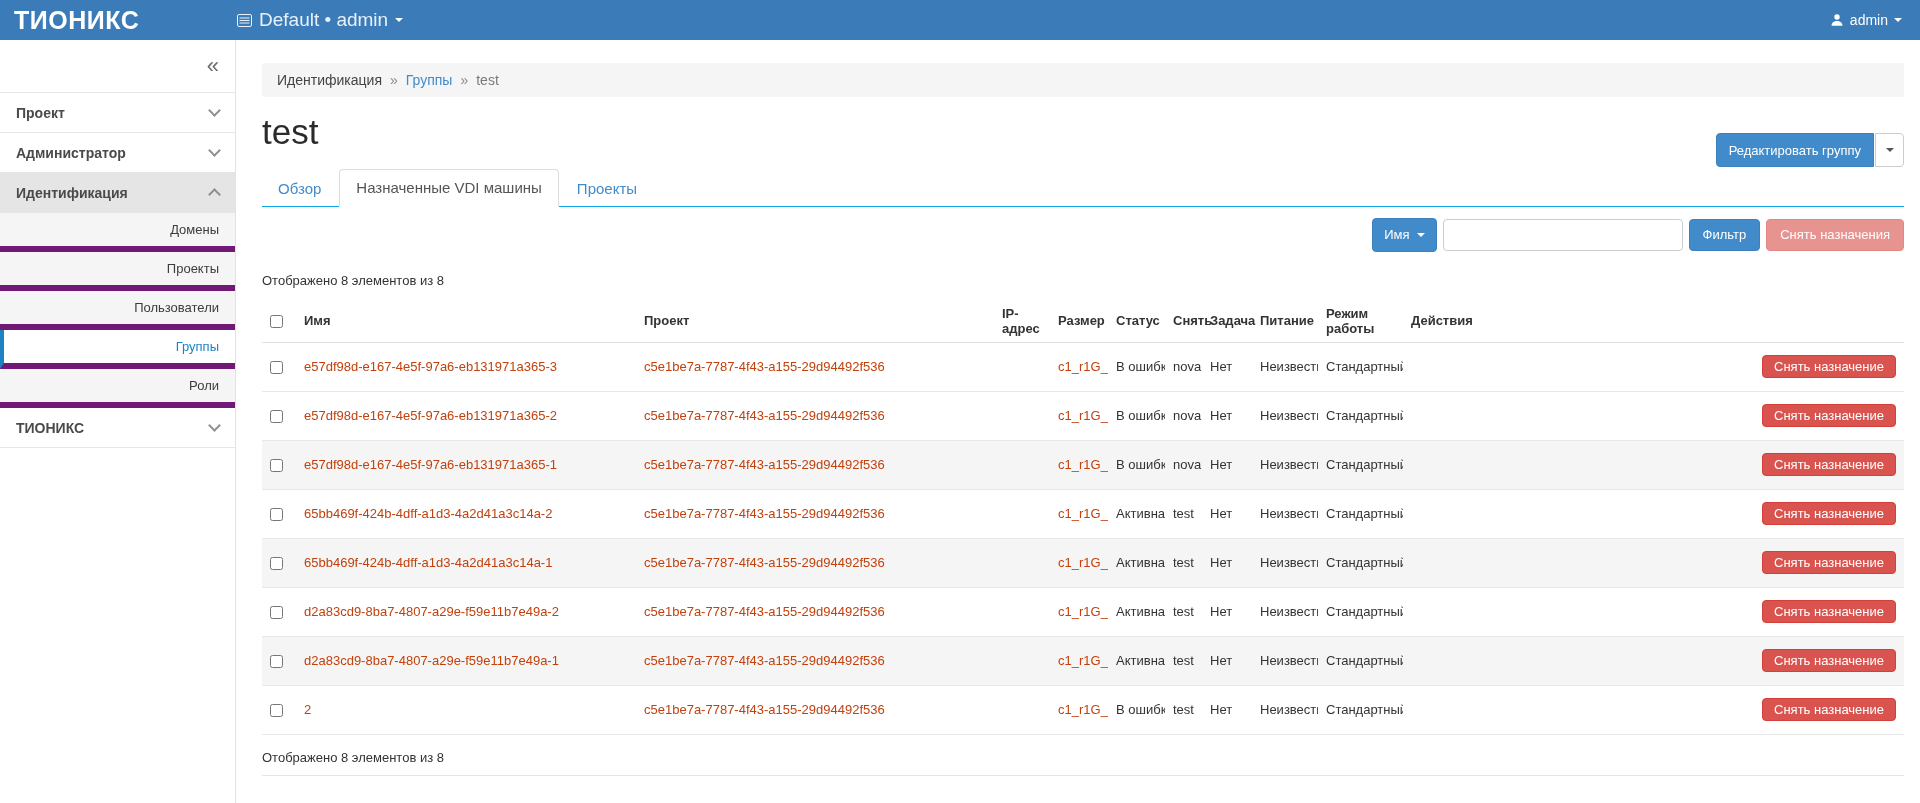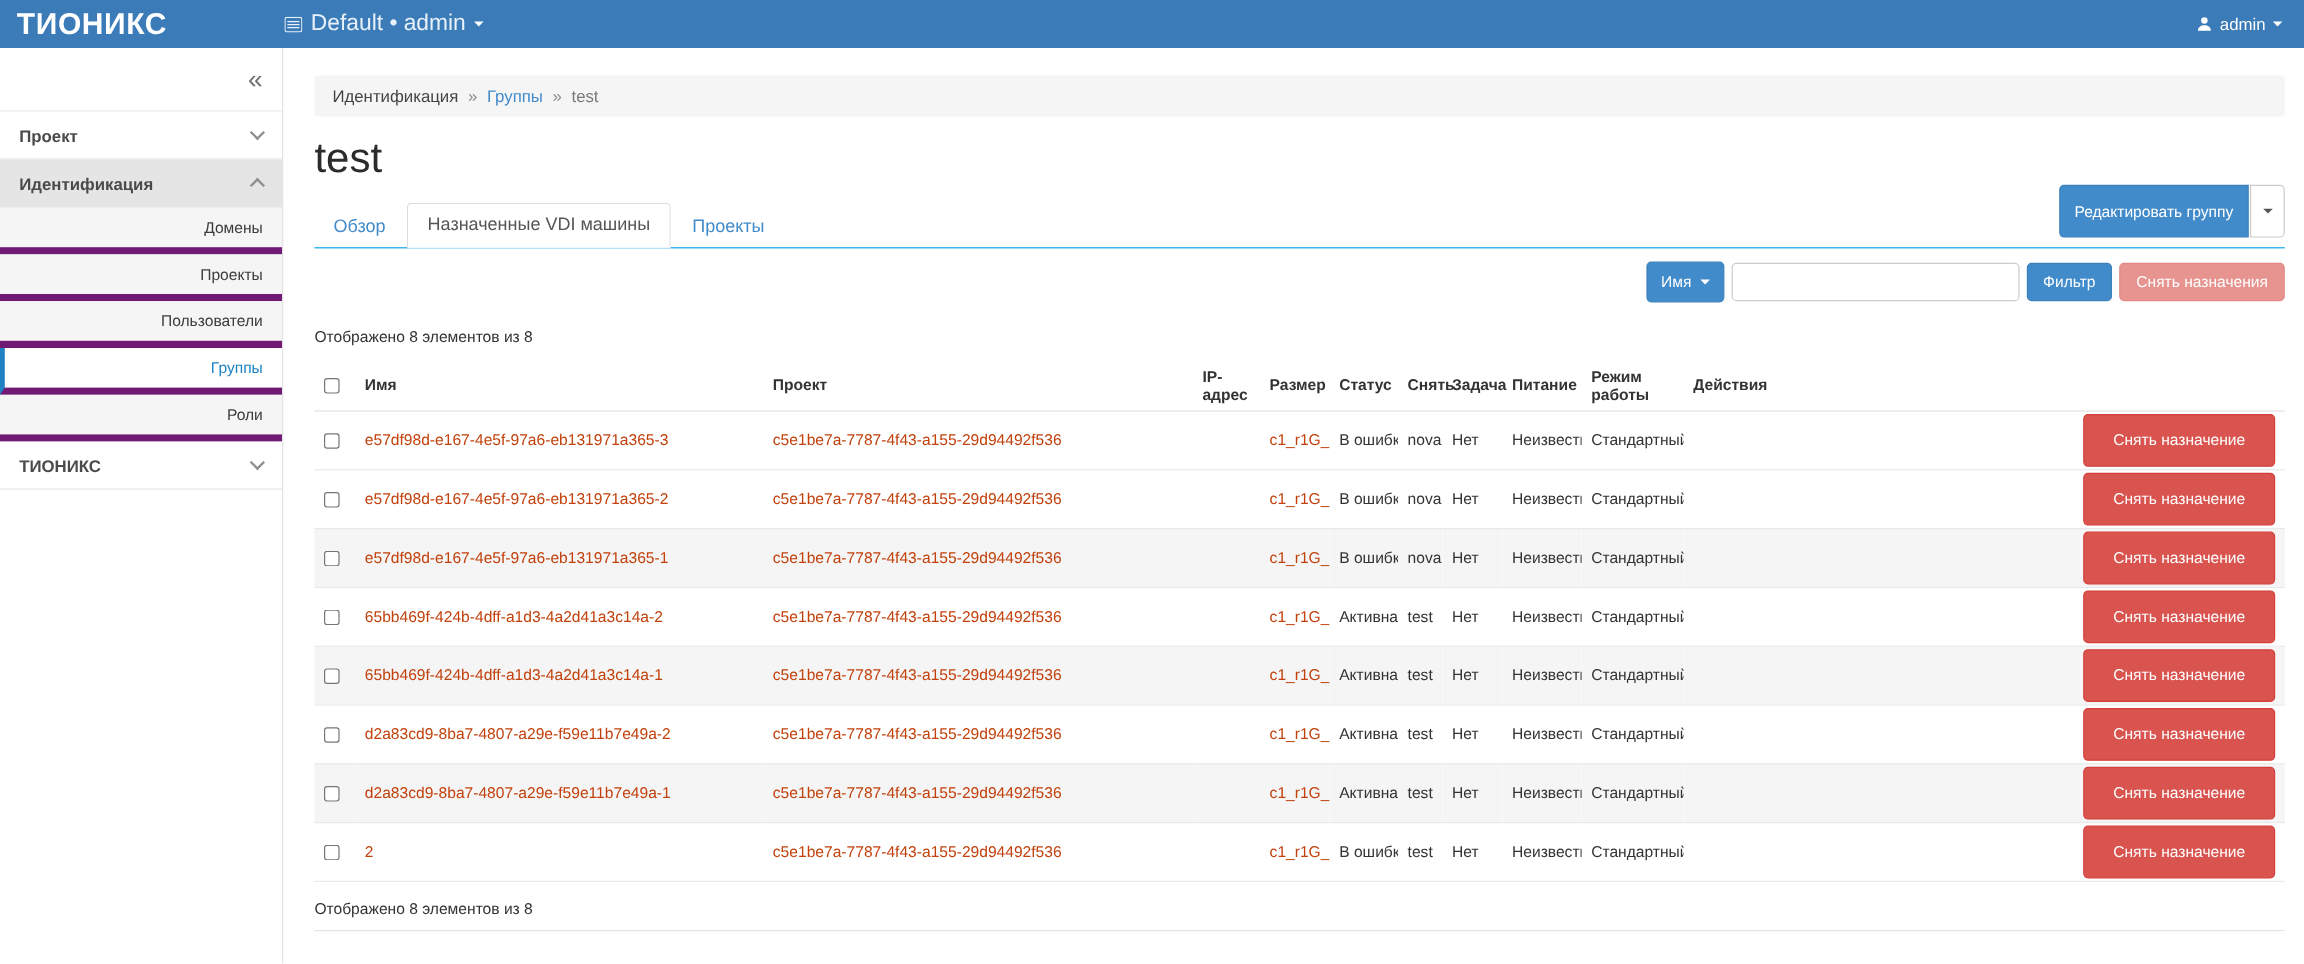--- a/index.html
+++ b/index.html
@@ -27,21 +27,21 @@
   .sb-item{height:39px;display:flex;align-items:center;justify-content:flex-end;padding-right:16px;font-size:13px;color:#3c3c3c;background:#f5f5f5;border-bottom:6px solid #701a75;cursor:pointer;box-sizing:border-box}
   .sb-item.active{background:#fff;color:#1f83c3;border-left:4px solid #1f83c3}
   
   .content{margin-left:237px;padding:0 16px 0 25px;position:relative}
   .breadcrumb{margin-top:23px;height:34px;background:#f5f5f5;border-radius:3px;display:flex;align-items:center;padding:0 15px;font-size:14px;gap:8px}
   .bc-root{color:#444}
   .bc-sep{color:#8a8a8a}
   .bc-link{color:#428bca;cursor:pointer}
   .bc-last{color:#7a7a7a}
   .page-title{font-size:35px;font-weight:300;color:#2b2b2b;margin:16px 0 0 0;line-height:1.1}
-  .head-actions{position:absolute;right:16px;top:91px;display:flex;height:44px}
+  .head-actions{position:absolute;right:16px;top:70px;display:flex;height:34px}
   .btn{border:none;cursor:pointer;font-family:inherit;font-size:13px;border-radius:4px}
   .btn-primary{background:#428bca;border:1px solid #3d81bb;color:#fff;padding:0 12px;border-radius:4px}
   .btn-split-main{border-radius:4px 0 0 4px}
   .btn-split-caret{width:27px;background:#fff;border:1px solid #ccc;border-radius:0 4px 4px 0;margin-left:1px;display:flex;align-items:center;justify-content:center;cursor:pointer}
   
   .tabs{margin-top:17px;border-bottom:1px solid #0ea5e9;display:flex;align-items:flex-end}
   .tab{padding:9px 16px 10px;font-size:15px;color:#428bca;cursor:pointer;margin-bottom:-1px;margin-right:2px}
   .tab.active{background:#fff;border:1px solid #ddd;border-bottom:1px solid #fff;border-radius:4px 4px 0 0;color:#555;cursor:default}
   
   .toolbar{display:flex;justify-content:flex-end;align-items:center;margin-top:12px;gap:6px;height:32px}
@@ -54,21 +54,21 @@
   .count-line{margin-top:22px;font-size:13px;color:#333}
   
   table.grid{width:100%;border-collapse:collapse;table-layout:fixed;margin-top:12px;font-size:13px}
   table.grid th{text-align:left;font-weight:bold;color:#333;padding:6px 8px;border-bottom:1px solid #e1e1e1}
   table.grid td{padding:0 8px;height:48px;border-bottom:1px solid #e8e8e8;overflow:hidden;white-space:nowrap}
   table.grid tbody tr{background:#fff}
   table.grid tbody tr:nth-child(odd):not(:first-child){background:#f5f5f5}
   .lnk{color:#c2410c;cursor:pointer;text-decoration:none}
   td.c-act,th.c-act-h{}
   td.c-act{text-align:right}
-  .btn-row{height:44px;padding:0 24px;border-radius:4px}
+  .btn-row{height:23px;padding:0 11px;border-radius:4px}
   .tfoot{padding:15px 0 10px;font-size:13px;color:#333;border-bottom:1px solid #e5e5e5}
   input[type=checkbox]{width:13px;height:13px;margin:0;vertical-align:middle}
 </style>
 </head>
 <body>
 
 <div class="topbar">
   <div class="brand">ТИОНИКС</div>
   <div class="context">
     <span class="ctx-icon">
@@ -93,20 +93,24 @@
     <span class="caret-w"></span>
   </div>
 </div>
 
 <div class="sidebar">
   <div class="sb-head">
     <span class="collapse-btn">«</span>
   </div>
   <div class="sb-sec">
     <span>Проект</span>
+    <span class="chev"></span>
+  </div>
+  <div class="sb-sec">
+    <span>Администратор</span>
     <span class="chev"></span>
   </div>
   <div class="sb-sec active">
     <span>Идентификация</span>
     <span class="chev up"></span>
   </div>
   <div class="sb-item">
     <span>Домены</span>
   </div>
   <div class="sb-item">

